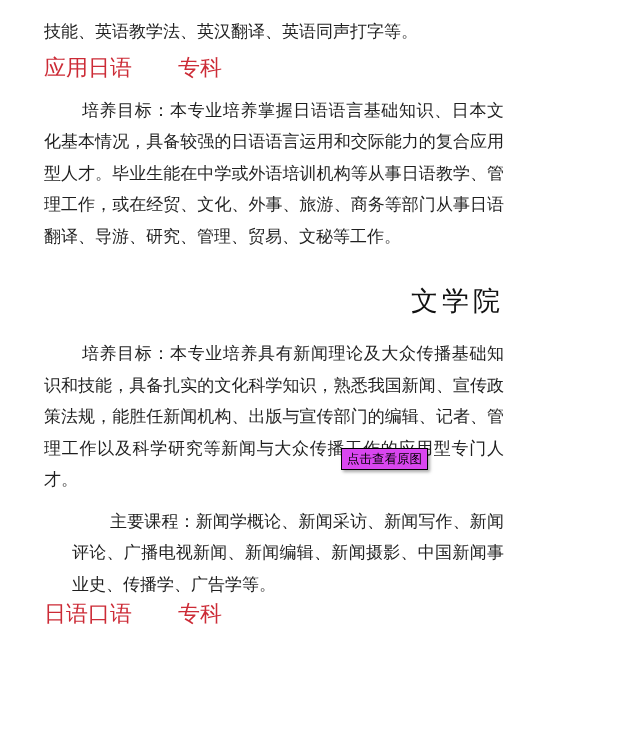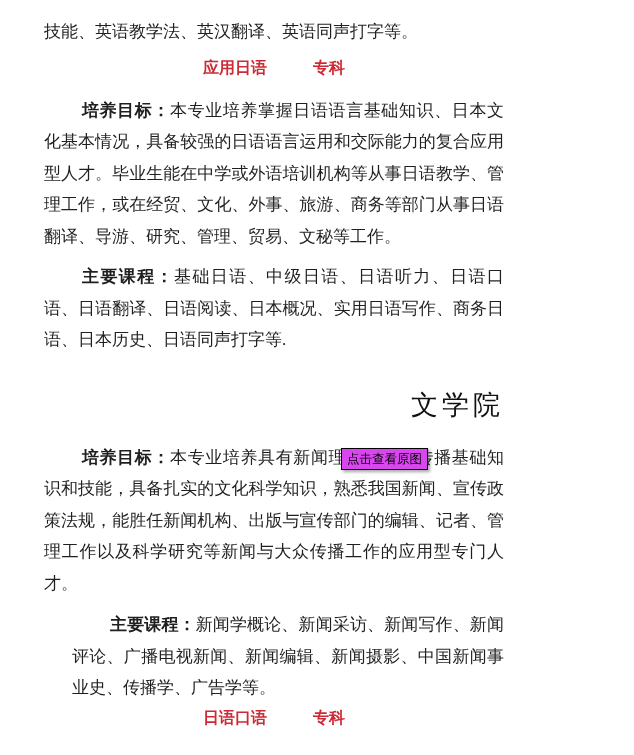--- a/index.html
+++ b/index.html
@@ -22,29 +22,28 @@
     font-size: 17px;
     line-height: 31.5px;
     text-align: justify;
     margin: 0;
     word-break: break-all;
   }
   .indent {
     text-indent: 38px;
   }
   .para-label {
-    font-weight: bold;
+    font-weight: normal;
   }
   .major-heading {
-    font-size: 16px;
-    font-weight: bold;
+    font-size: 22px;
+    font-weight: normal;
     line-height: 24px;
     margin: 8px 0 0 0;
     color: #cc2b36;
-    text-align: center;
   }
   .major-level {
     display: inline-block;
     margin-left: 46px;
   }
   .goal-para   { margin-top: 15px; }
   .course-para { margin-top: 9px; }
   .college-heading {
     font-size: 27px;
     font-weight: normal;
@@ -78,21 +77,20 @@
 <body>
 
 <div class="page">
 
   <p class="body-text">技能、英语教学法、英汉翻译、英语同声打字等。</p>
 
   <h2 class="major-heading"><span>应用日语</span><span class="major-level">专科</span></h2>
 
   <p class="body-text indent goal-para"><span class="para-label">培养目标：</span><span>本专业培养掌握日语语言基础知识、日本文化基本情况，具备较强的日语语言运用和交际能力的复合应用型人才。毕业生能在中学或外语培训机构等从事日语教学、管理工作，或在经贸、文化、外事、旅游、商务等部门从事日语翻译、导游、研究、管理、贸易、文秘等工作。</span></p>
 
-  <p class="body-text indent course-para"><span class="para-label">主要课程：</span><span>基础日语、中级日语、日语听力、日语口语、日语翻译、日语阅读、日本概况、实用日语写作、商务日语、日本历史、日语同声打字等.</span></p>
 
   <h1 class="college-heading">文学院</h1>
 
 
   <p class="body-text indent goal-para-2"><span class="para-label">培养目标：</span><span>本专业培养具有新闻理论及大众传播基础知识和技能，具备扎实的文化科学知识，熟悉我国新闻、宣传政策法规，能胜任新闻机构、出版与宣传部门的编辑、记者、管理工作以及科学研究等新闻与大众传播工作的应用型专门人才。</span></p>
 
   <p class="body-text indent course-para-2"><span class="para-label">主要课程：</span><span>新闻学概论、新闻采访、新闻写作、新闻评论、广播电视新闻、新闻编辑、新闻摄影、中国新闻事业史、传播学、广告学等。</span></p>
 
   <h2 class="major-heading heading-3"><span>日语口语</span><span class="major-level">专科</span></h2>
 

